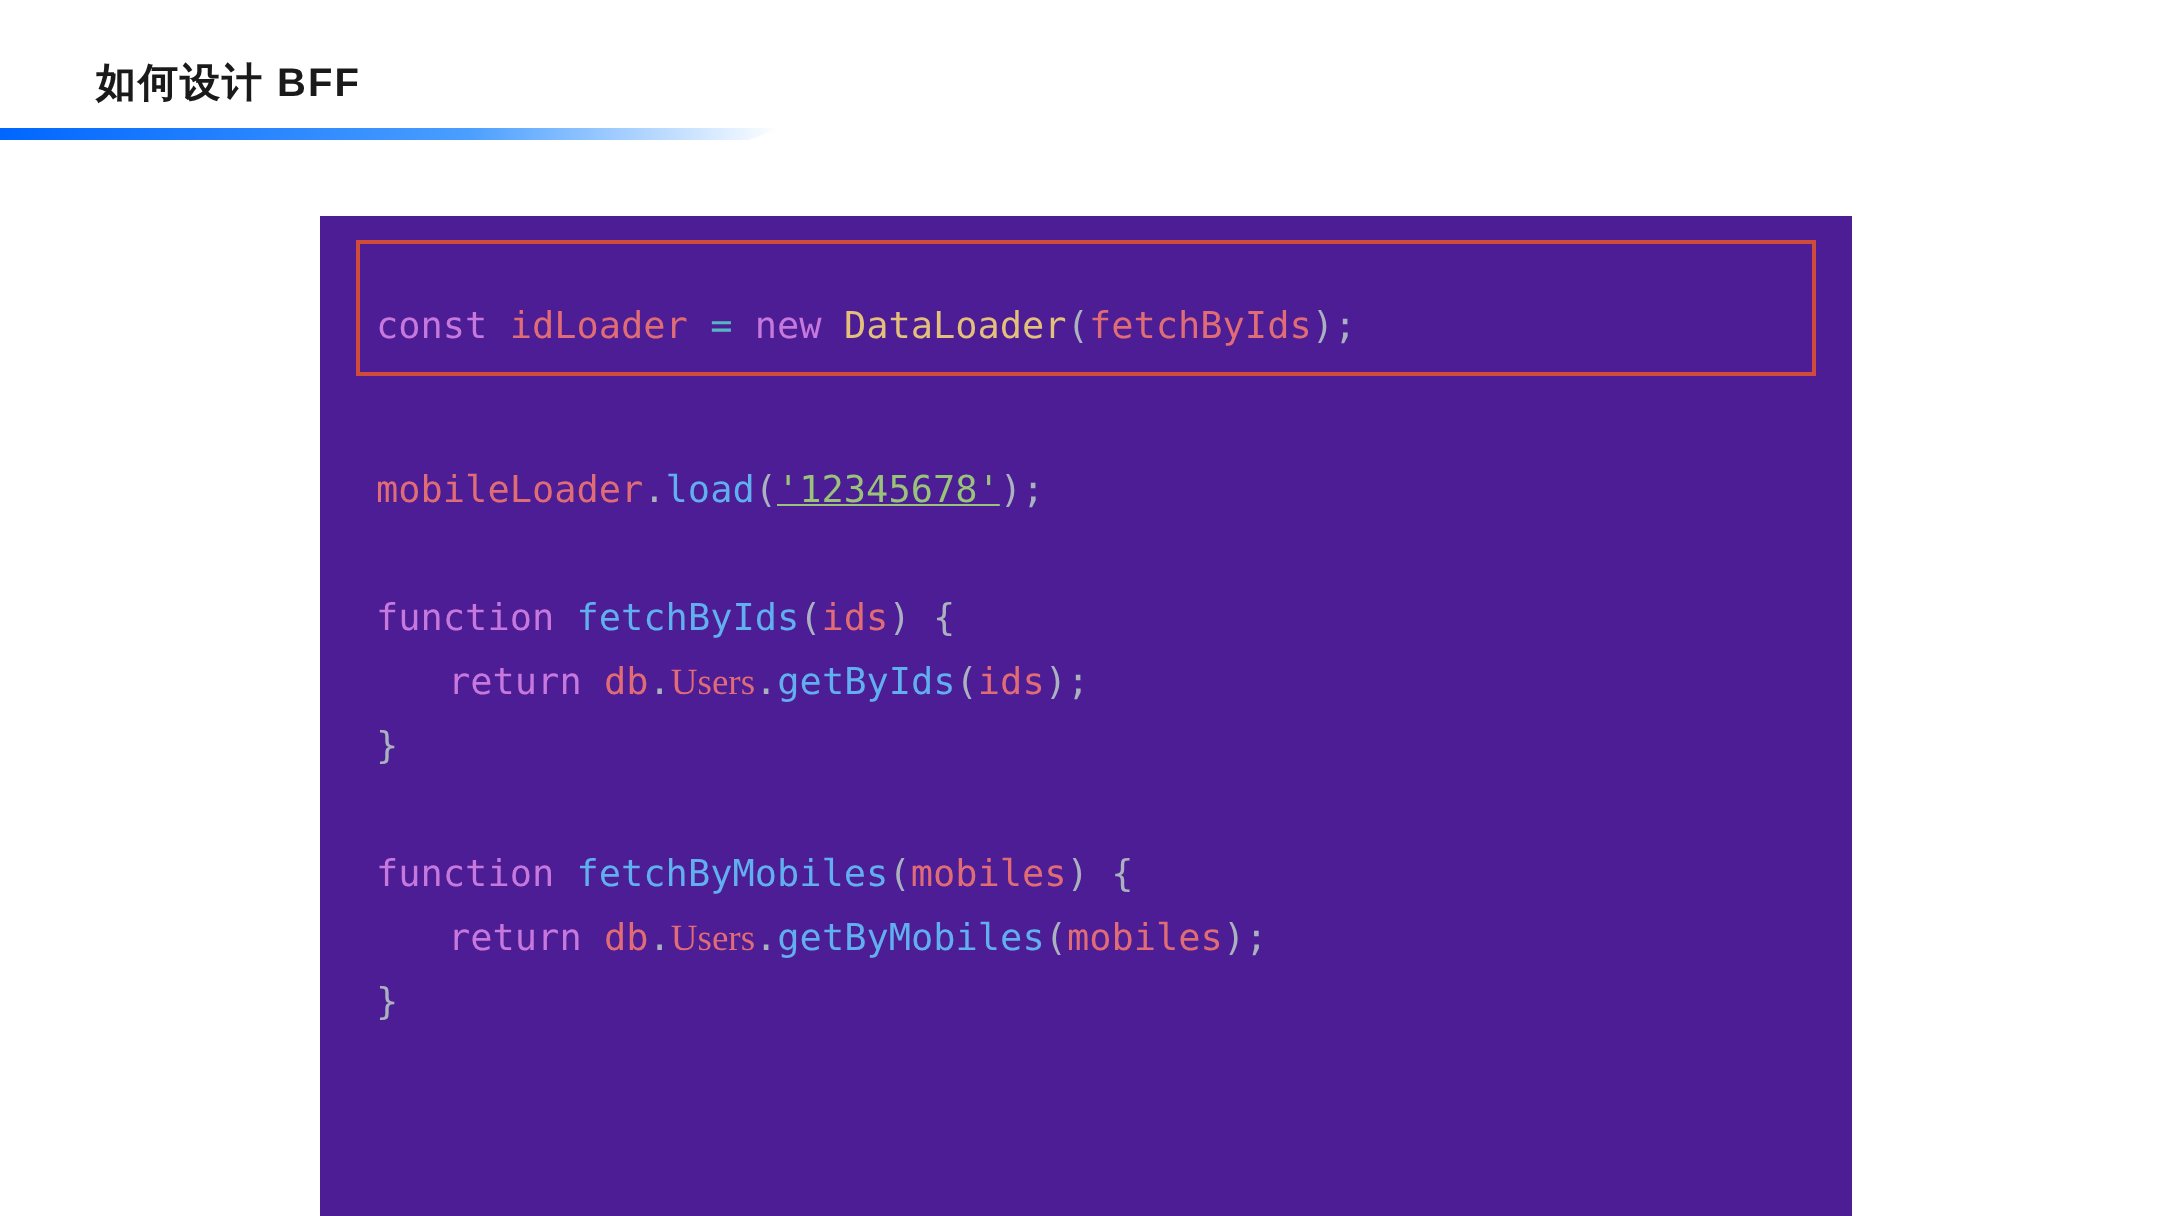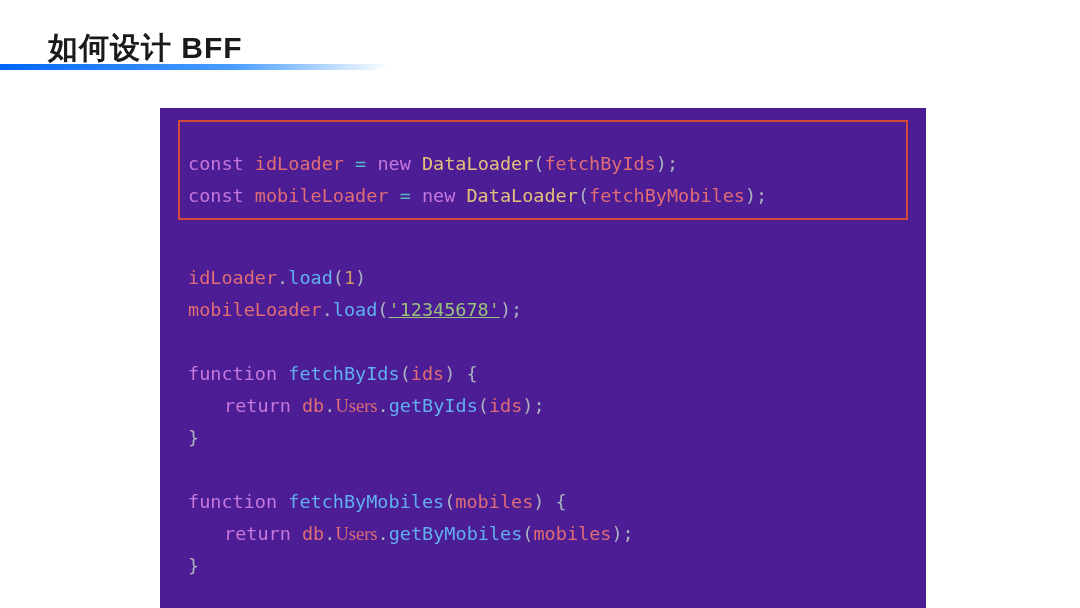--- a/index.html
+++ b/index.html
@@ -22,21 +22,21 @@
     .title-stripe {
       position: absolute;
       left: 0;
       top: 64px;
       width: 390px;
       height: 6px;
       background: linear-gradient(90deg, #0066ff 0%, #4a9eff 60%, rgba(74,158,255,0) 100%);
       clip-path: polygon(0 0, 100% 0, 96% 100%, 0 100%);
     }
     .title-text {
-      font-size: 30px;
+      font-size: 20px;
       font-weight: 700;
       color: #1a1a1a;
       letter-spacing: 1px;
     }
     .code-block {
       position: absolute;
       left: 160px;
       top: 108px;
       width: 766px;
       height: 560px;
@@ -78,26 +78,24 @@
 <body>
 
 <div class="title-area">
   <div class="title-text">如何设计 BFF</div>
   <div class="title-stripe"></div>
 </div>
 
 <div class="code-block">
   <div class="highlighted-box">
     <div class="code-line"><span class="tok-keyword">const</span> <span class="tok-var">idLoader</span> <span class="tok-op">=</span> <span class="tok-keyword">new</span> <span class="tok-class">DataLoader</span><span class="tok-punct">(</span><span class="tok-param">fetchByIds</span><span class="tok-punct">)</span><span class="tok-punct">;</span></div>
-    <div class="code-line"><span class="tok-keyword">const</span> <span class="tok-var">mobileLoader</span> <span class="tok-op">=</span> <span class="tok-keyword">new</span> <span class="tok-class">DataLoader</span><span class="tok-punct">(</span><span class="tok-param">fetchByMobiles</span><span class="tok-punct">)</span><span class="tok-punct">;</span></div>
   </div>
 
   <div class="blank-line"></div>
 
-  <div class="code-line"><span class="tok-obj">idLoader</span><span class="tok-punct">.</span><span class="tok-funcname">load</span><span class="tok-punct">(</span><span class="tok-num">1</span><span class="tok-punct">)</span></div>
   <div class="code-line"><span class="tok-obj">mobileLoader</span><span class="tok-punct">.</span><span class="tok-funcname">load</span><span class="tok-punct">(</span><span class="tok-str">'12345678'</span><span class="tok-punct">)</span><span class="tok-punct">;</span></div>
 
   <div class="blank-line"></div>
 
   <div class="code-line"><span class="tok-keyword">function</span> <span class="tok-funcname">fetchByIds</span><span class="tok-punct">(</span><span class="tok-param">ids</span><span class="tok-punct">)</span> <span class="tok-punct">{</span></div>
   <div class="code-line"><span class="indent"></span><span class="tok-keyword">return</span> <span class="tok-obj">db</span><span class="tok-punct">.</span><span class="tok-prop">Users</span><span class="tok-punct">.</span><span class="tok-funcname">getByIds</span><span class="tok-punct">(</span><span class="tok-param">ids</span><span class="tok-punct">)</span><span class="tok-punct">;</span></div>
   <div class="code-line"><span class="tok-punct">}</span></div>
 
   <div class="blank-line"></div>
 

